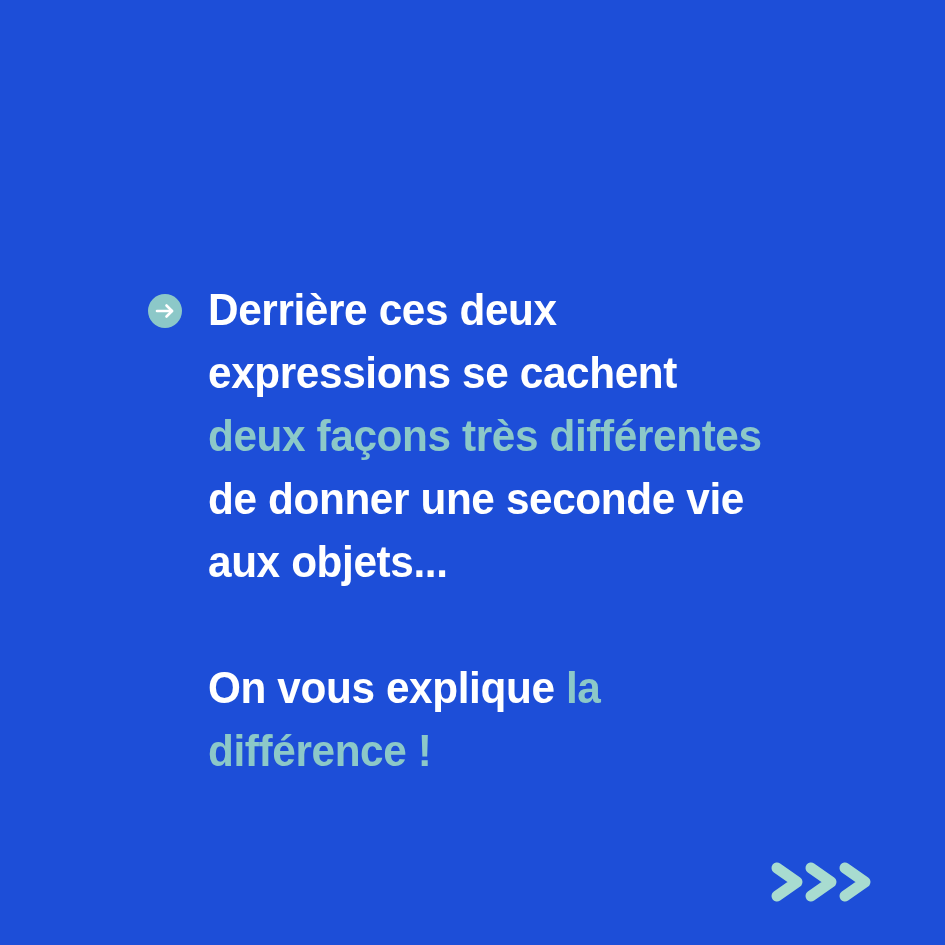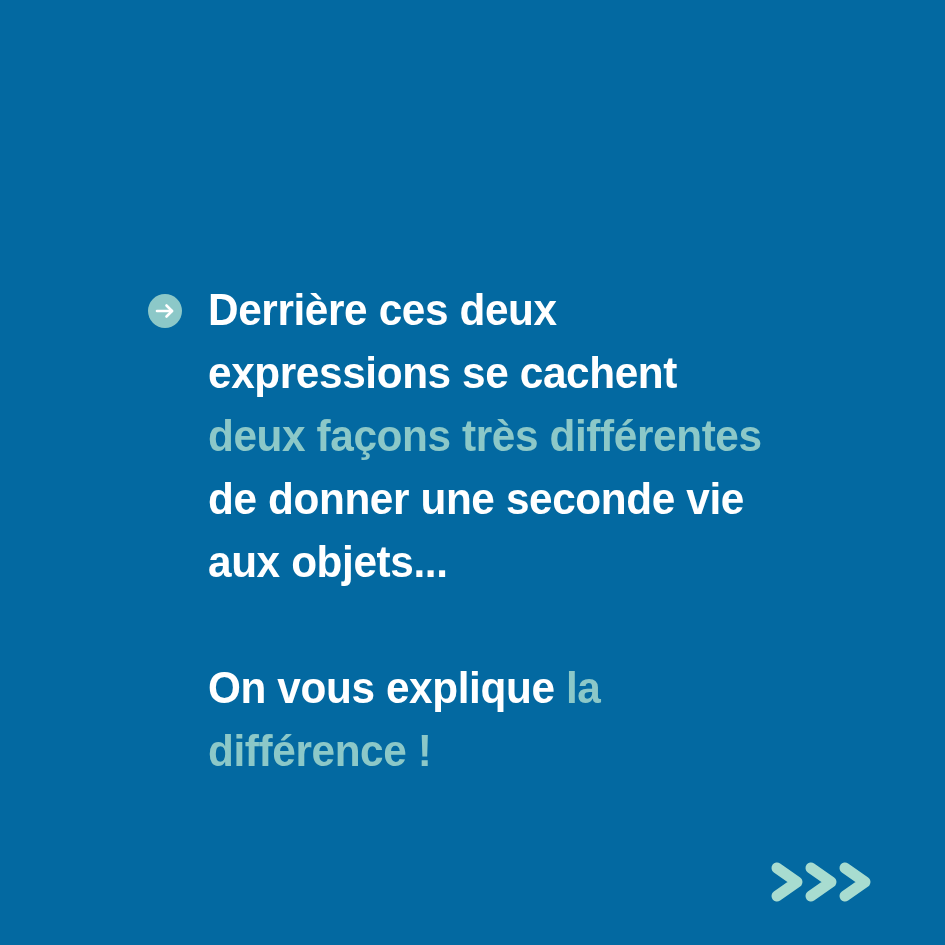--- a/index.html
+++ b/index.html
@@ -11,21 +11,21 @@
     height: 945px;
     background: #4a4a9e;
     font-family: "Liberation Sans", "DejaVu Sans", sans-serif;
     overflow: hidden;
     position: relative;
   }
 
   #slide {
     position: absolute;
     inset: 0;
-    background: #0369a1;
+    background: #1d4ed8;
   }
 
   
   #content-block {
     position: absolute;
     left: 208px;
     top: 278px;
     width: 600px;
   }
 

